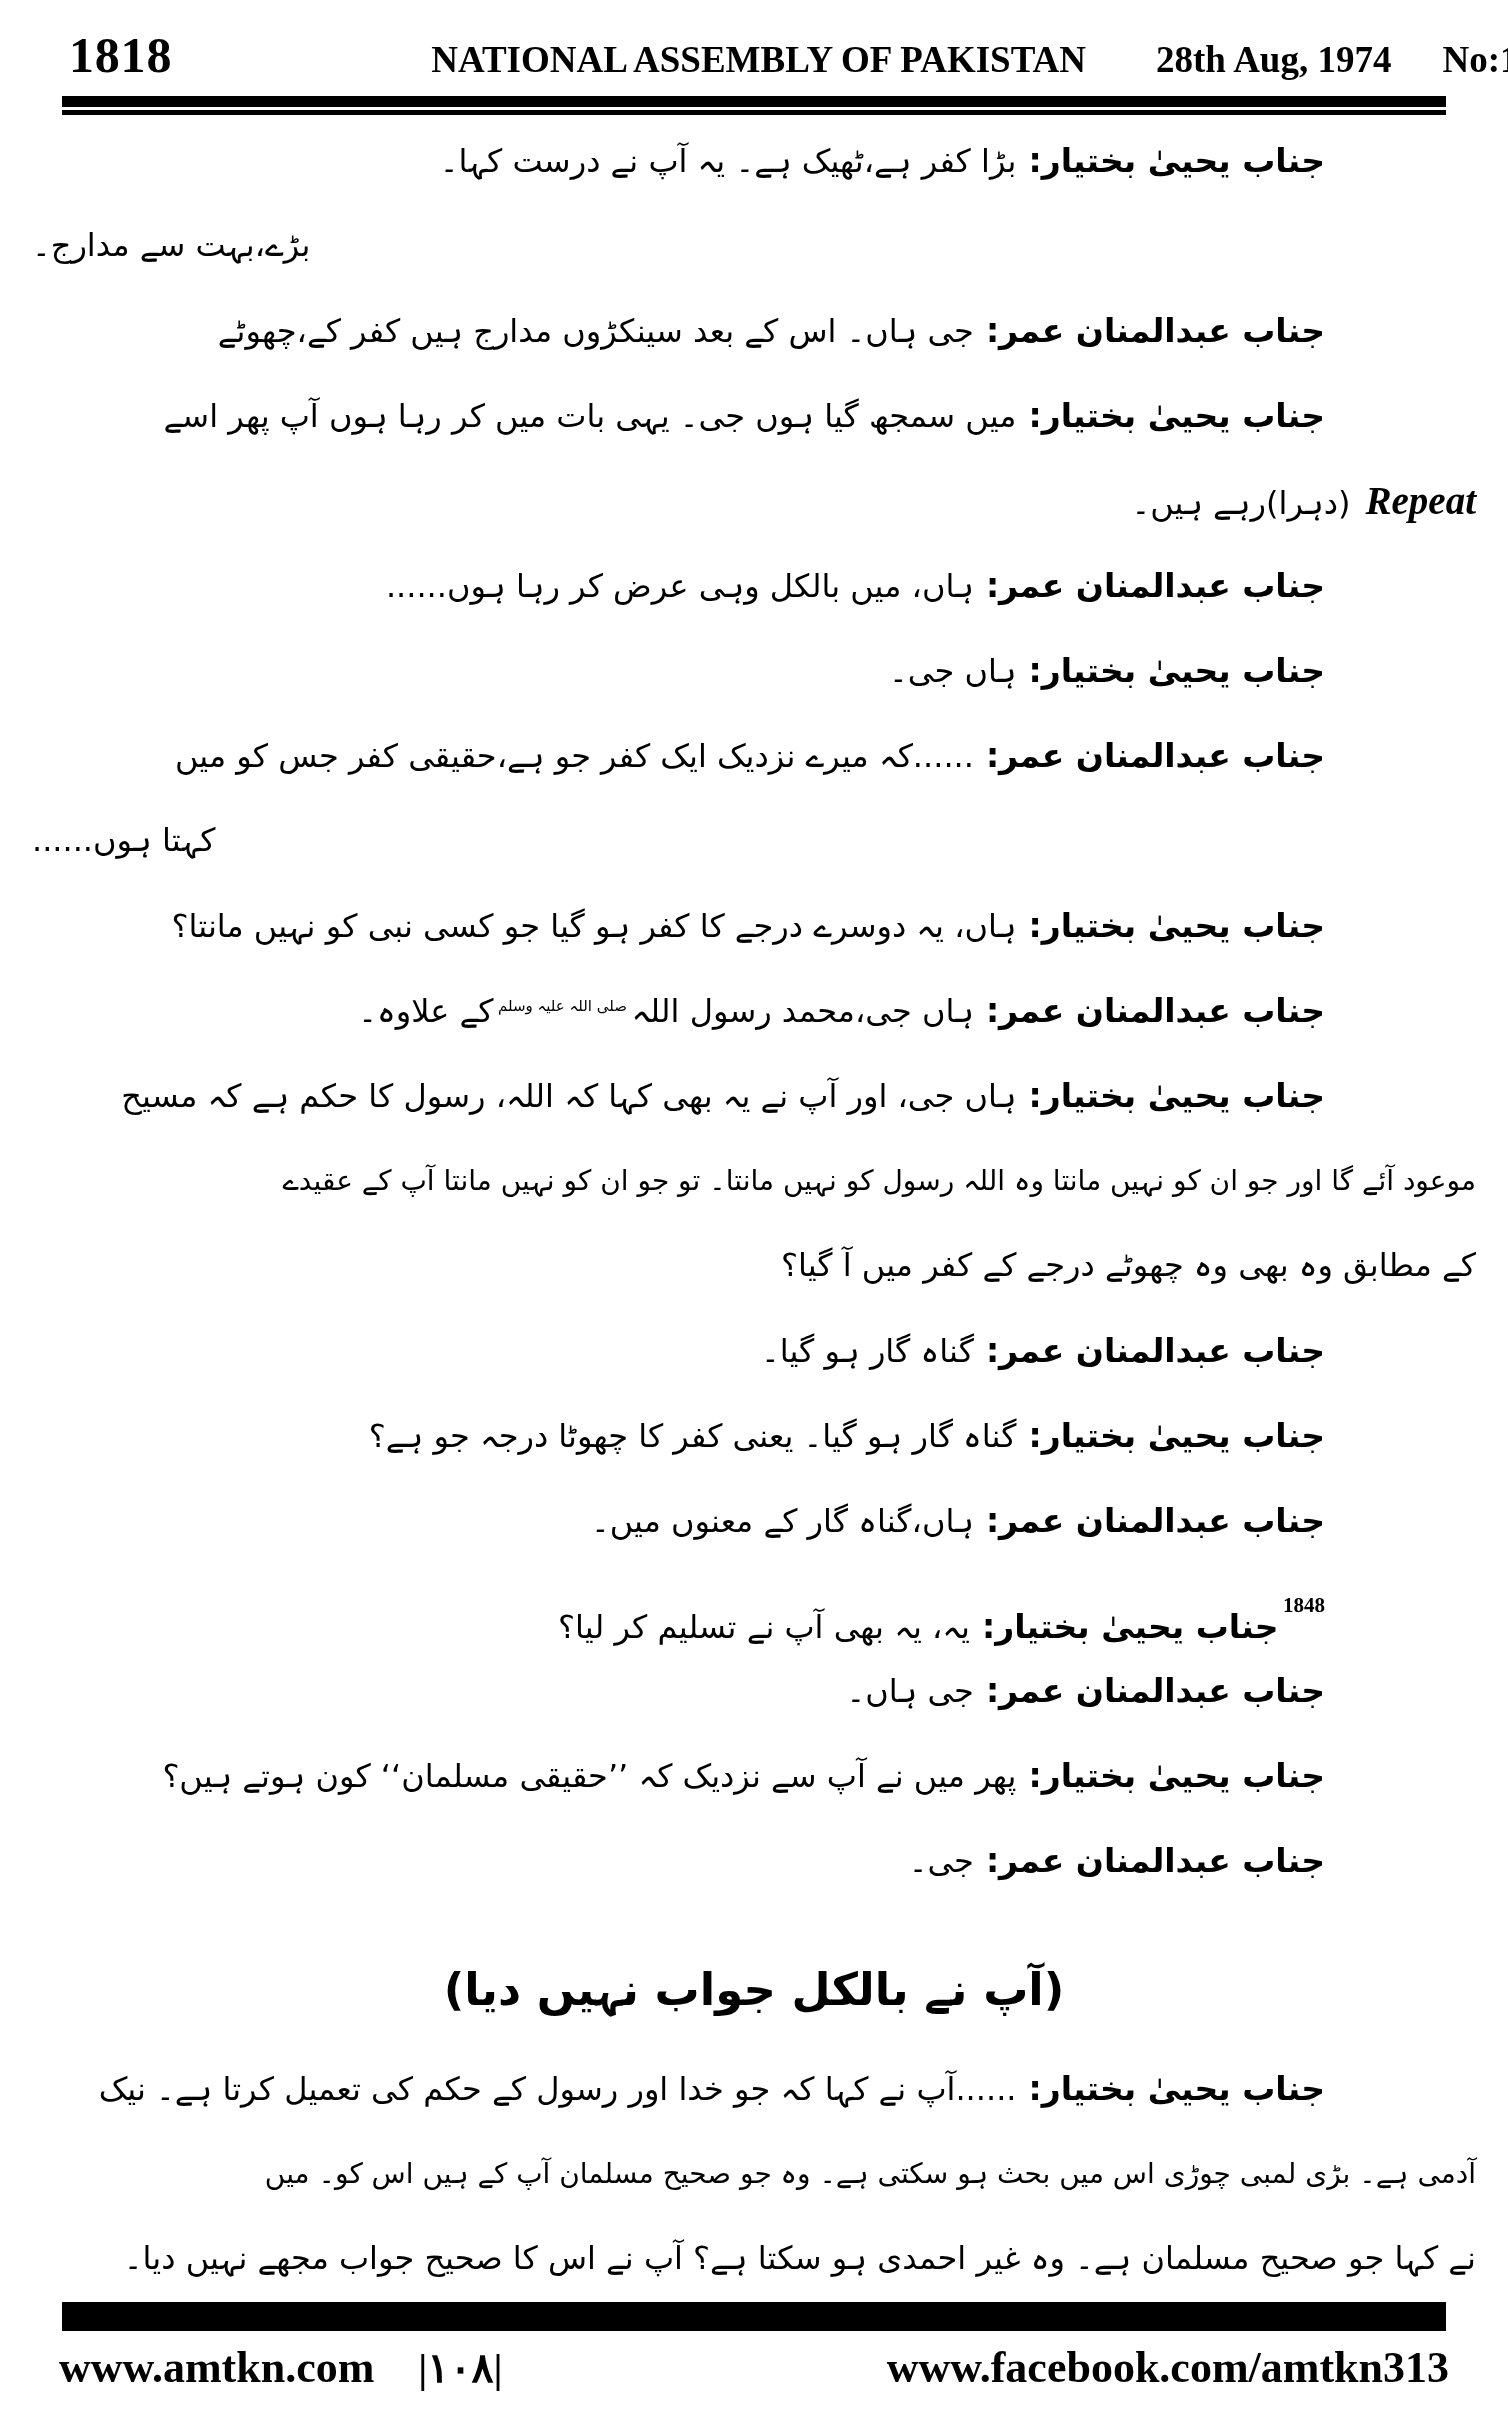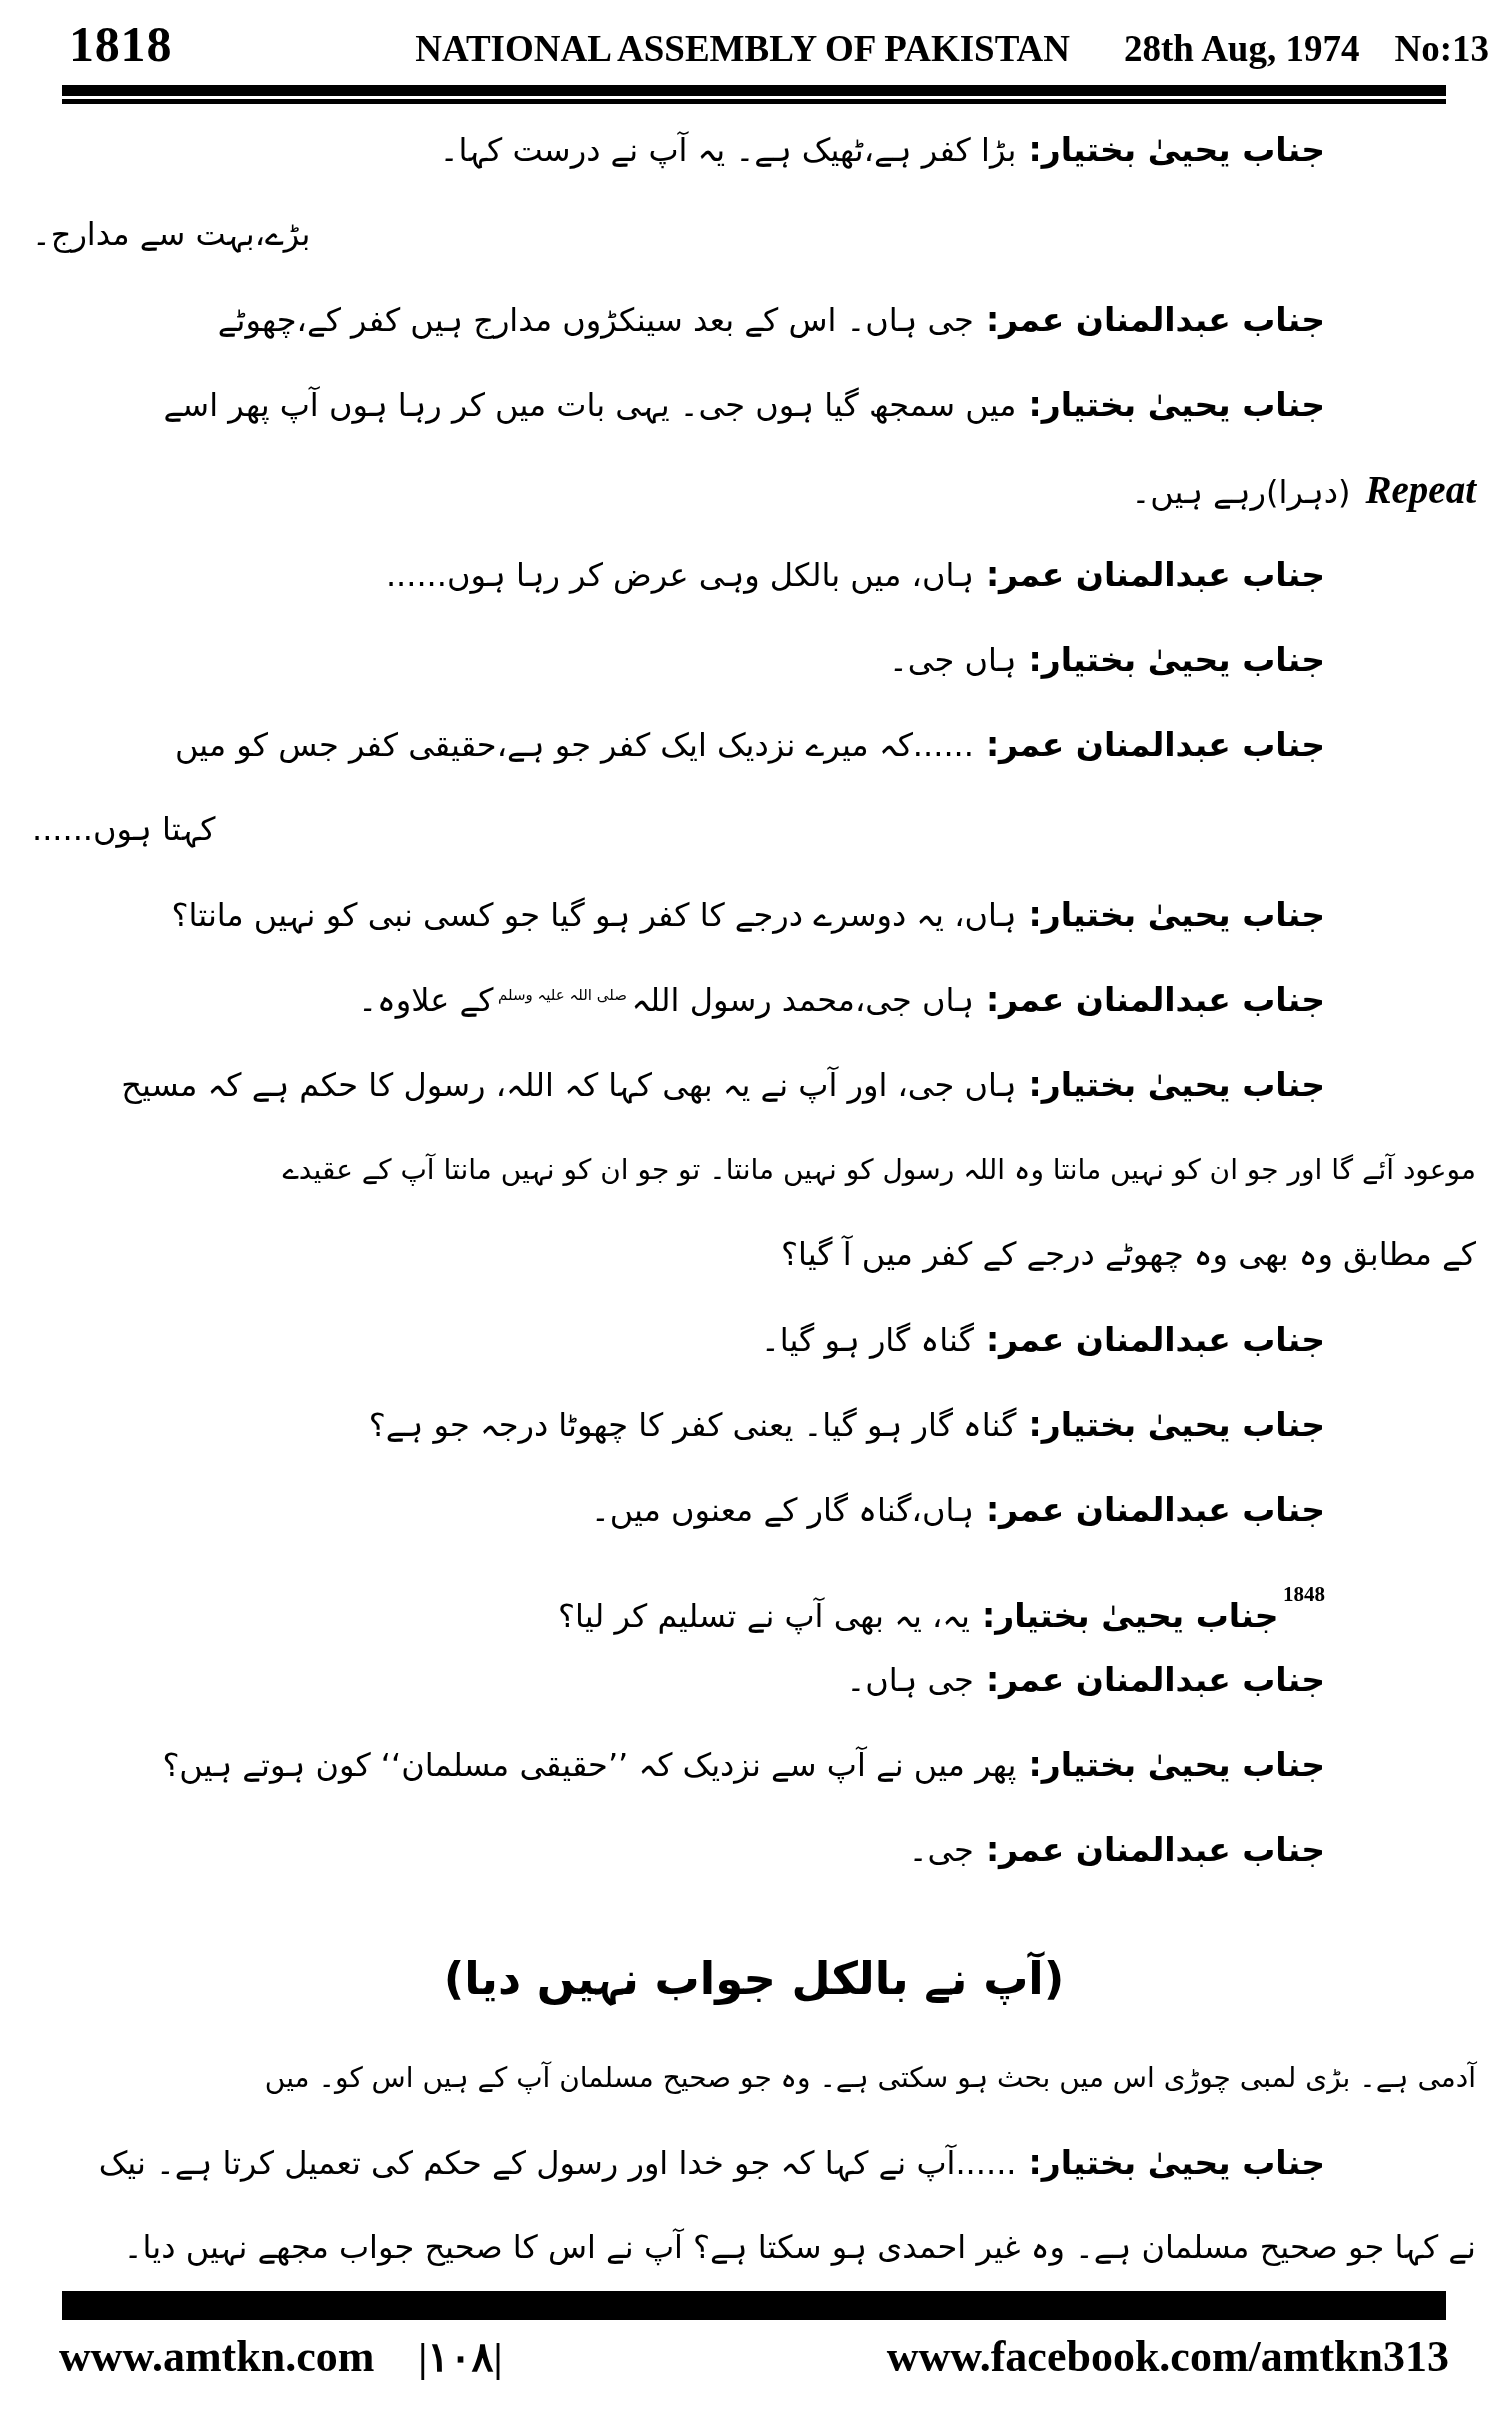--- a/index.html
+++ b/index.html
@@ -9,24 +9,25 @@
     height: 2413px;
     background: #ffffff;
     color: #000000;
     overflow: hidden;
     font-family: "DejaVu Sans", sans-serif;
   }
   
   .header {
     display: flex;
     align-items: baseline;
-    padding: 15px 66px 0 69px;
-    font-family: "Liberation Serif", serif;
-    font-weight: 700;
-    white-space: nowrap;
+    padding: 26px 66px 0 69px;
+    font-family: "Liberation Serif", serif;
+    font-weight: 700;
+    white-space: nowrap;
+    gap: 16px;
   }
   .h-pageno { font-size: 50px; letter-spacing: 0.8px; }
   .h-title  { font-size: 37px; margin-left: 243px; letter-spacing: 0px; }
   .h-date   { font-size: 37px; margin-left: 54px; }
   .h-issue  { font-size: 37px; margin-left: 35px; }
   .rule-thick { height: 10.6px; background: #000; margin: 12px 62px 0 62px; }
   .rule-thin  { height: 4.5px;  background: #000; margin: 3.8px 62px 0 62px; }
   
   .content {
     margin-top: 3px;
@@ -169,25 +170,25 @@
     </div>
     <div class="line indent">
       <span class="speaker">جناب یحییٰ بختیار:</span><span class="utterance">پھر میں نے آپ سے نزدیک کہ ’’حقیقی مسلمان‘‘ کون ہوتے ہیں؟</span>
     </div>
     <div class="line indent">
       <span class="speaker">جناب عبدالمنان عمر:</span><span class="utterance">جی۔</span>
     </div>
 
     <div class="heading-line">(آپ نے بالکل جواب نہیں دیا)</div>
 
+    <div class="line indent">
+      <span class="speaker">جناب یحییٰ بختیار:</span><span class="utterance">......آپ نے کہا کہ جو خدا اور رسول کے حکم کی تعمیل کرتا ہے۔ نیک</span>
+    </div>
     <div class="line tight">
       <span class="utterance">آدمی ہے۔ بڑی لمبی چوڑی اس میں بحث ہو سکتی ہے۔ وہ جو صحیح مسلمان آپ کے ہیں اس کو۔ میں</span>
-    </div>
-    <div class="line indent">
-      <span class="speaker">جناب یحییٰ بختیار:</span><span class="utterance">......آپ نے کہا کہ جو خدا اور رسول کے حکم کی تعمیل کرتا ہے۔ نیک</span>
     </div>
     <div class="line">
       <span class="utterance">نے کہا جو صحیح مسلمان ہے۔ وہ غیر احمدی ہو سکتا ہے؟ آپ نے اس کا صحیح جواب مجھے نہیں دیا۔</span>
     </div>
 
   </div>
 
   <div class="footer-bar"></div>
   <div class="footer">
     <span class="f-site">www.amtkn.com</span>

